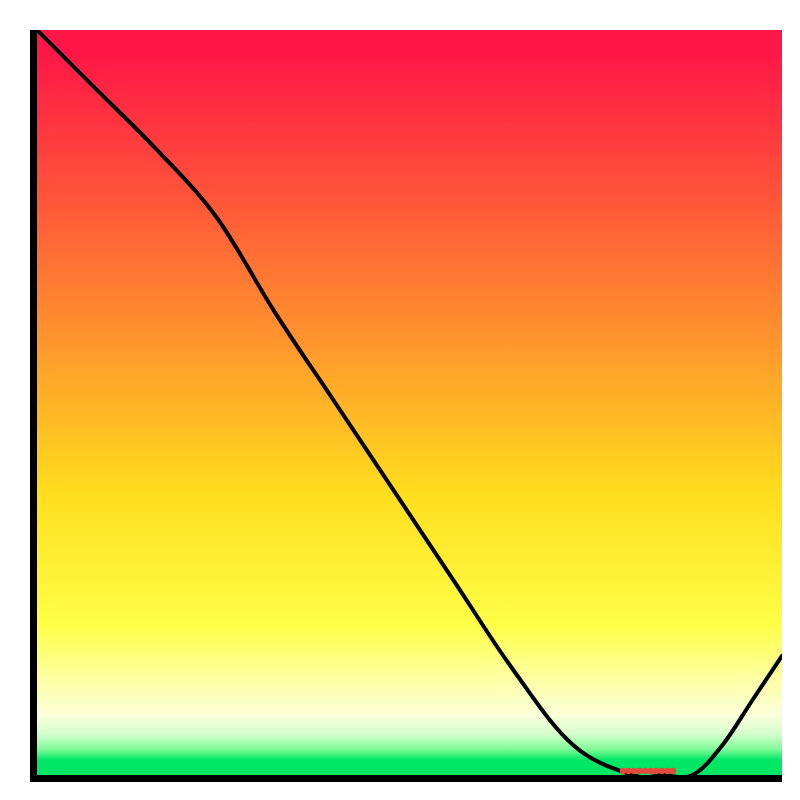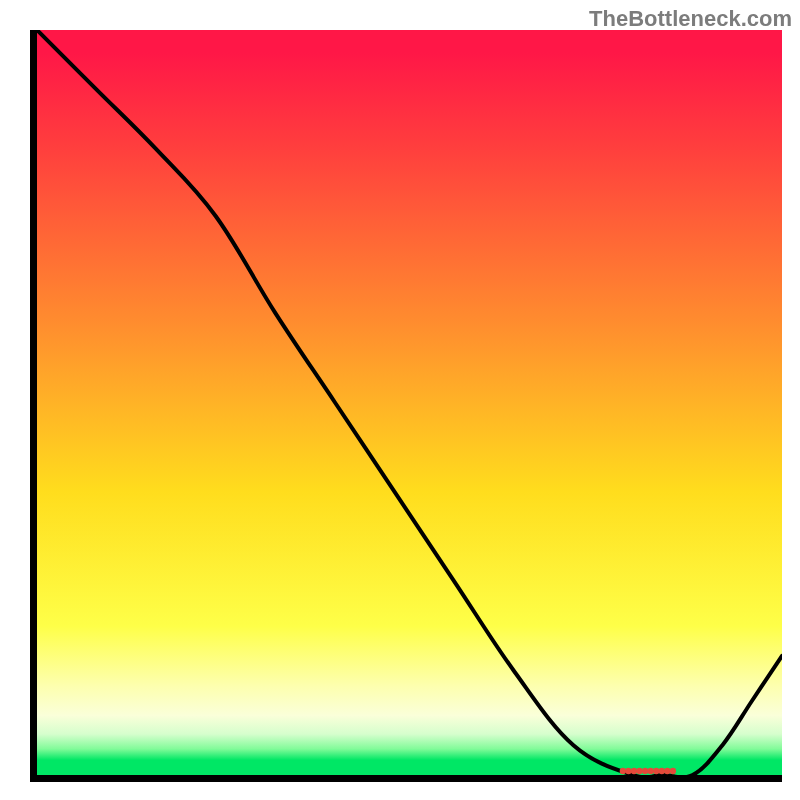--- a/index.html
+++ b/index.html
@@ -60,21 +60,20 @@
     pointer-events: none;
   }
   .red-dot {
     fill: #e34a3a;
   }
 </style>
 </head>
 <body>
 
 <div class="container">
-  <div class="watermark">TheBottleneck.com</div>
 
   <div class="plot-area">
     <div class="gradient"></div>
 
     <svg class="curve-svg" viewBox="0 0 745 745" preserveAspectRatio="none">
       <path id="curve-path" fill="none" stroke="#000" stroke-width="4" stroke-linecap="round" stroke-linejoin="round" d="M 0 0 C 10.728 10.728000000000003, 38.144000000000005 38.14400000000002, 59.6 59.60000000000002 C 81.056 81.05600000000003, 97.744 96.40300000000005, 119.2 119.20000000000005 C 140.656 141.99700000000004, 157.344 156.748, 178.79999999999998 186.25 C 200.25599999999997 215.752, 216.94400000000002 249.57500000000002, 238.4 283.1 C 259.856 316.625, 276.544 340.31600000000003, 298 372.5 C 319.456 404.68399999999997, 336.14399999999995 429.716, 357.59999999999997 461.9 C 379.056 494.08399999999995, 395.744 519.116, 417.20000000000005 551.3 C 438.65600000000006 583.4839999999999, 455.34400000000005 611.198, 476.8 640.7 C 498.256 670.2020000000001, 514.944 696.426, 536.4 715.2 C 557.856 733.974, 579.908 739.636, 596 745 C 612.092 750.364, 615.072 745, 625.8 745 C 636.5279999999999 745, 644.8720000000001 750.364, 655.6 745 C 666.328 739.636, 674.672 728.61, 685.4 715.2 C 696.1279999999999 701.7900000000001, 704.472 686.592, 715.1999999999999 670.5 C 725.9279999999999 654.408, 739.636 633.846, 745 625.8"></path>
       <g id="marker-group">
           <circle cx="585.9" cy="741" r="3.2" class="red-dot"></circle>
           <circle cx="591.4555555555555" cy="741" r="3.2" class="red-dot"></circle>
           <circle cx="597.0111111111111" cy="741" r="3.2" class="red-dot"></circle>

